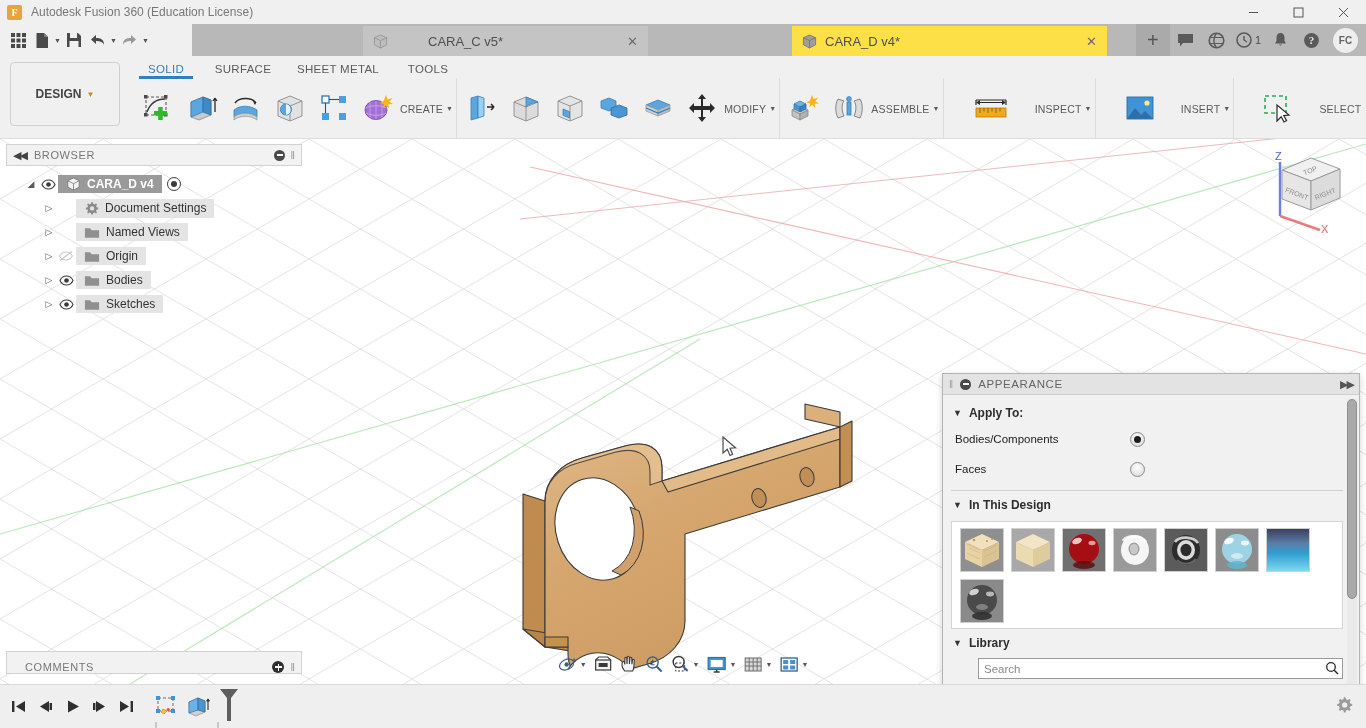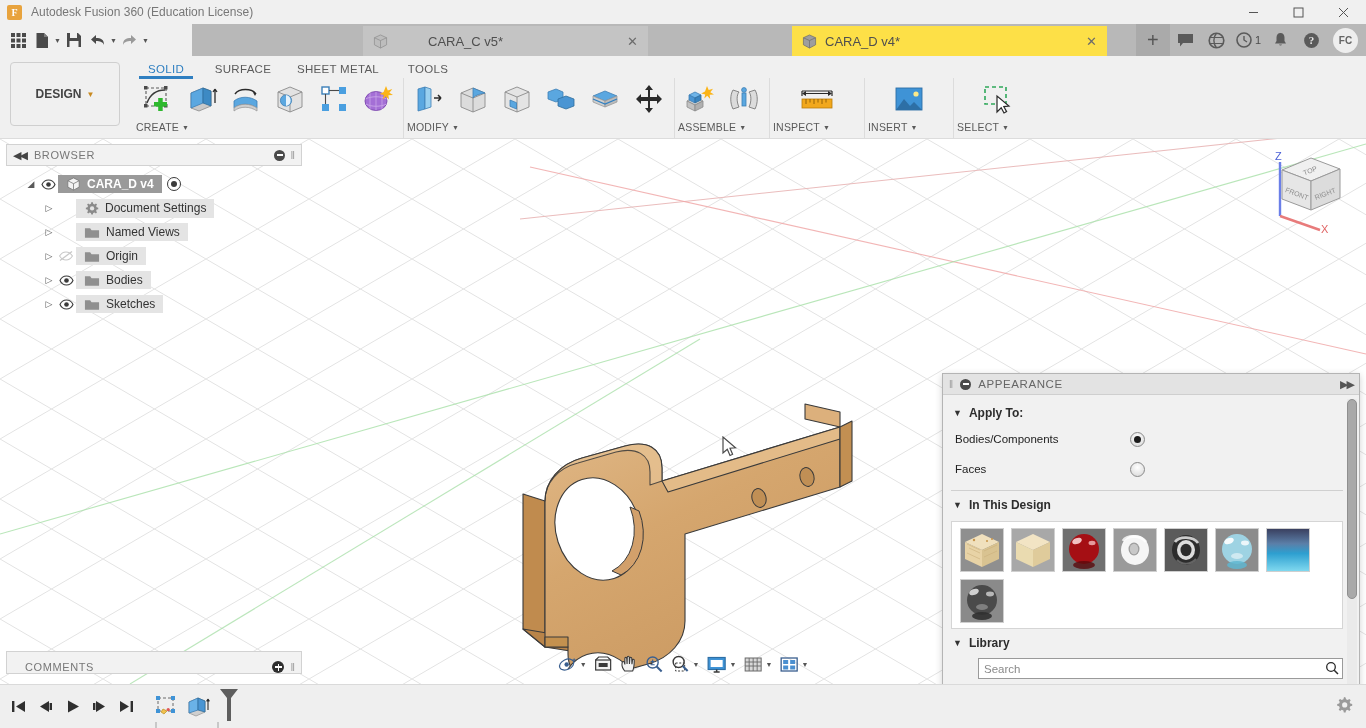--- a/index.html
+++ b/index.html
@@ -89,21 +89,21 @@
     font-size: 11.5px; color: #5b5b5b; padding: 6px 0 4px 0; margin-right: 0;
     text-align: center; position: relative; letter-spacing: .3px;
   }
   .rtab.active { color: #2f7fc1; }
   .rtab.active::after {
     content: ''; position: absolute; left: 50%; transform: translateX(-50%);
     bottom: 0; width: 54px; height: 3px; background: #2f7fc1;
   }
 
   .rgroups { position: absolute; left: 133px; top: 22px; display: flex; height: 60px; }
-  .rgroup { display: flex; flex-direction: column; align-items: flex-start; position: relative; padding: 0 3px; }
+  .rgroup { display: flex; flex-direction: row; align-items: center; position: relative; padding: 0 3px; }
   .rgroup + .rgroup { border-left: 1px solid #dcdcdc; }
   .ritems { display: flex; align-items: flex-start; gap: 0px; height: 42px; }
   .ritem {
     width: 44px; height: 42px; display: flex; align-items: center; justify-content: center;
   }
   .glabel {
     font-size: 10.5px; color: #5a5a5a; display: flex; align-items: center; gap: 3px;
     margin-top: 1px; letter-spacing: .2px;
   }
 

